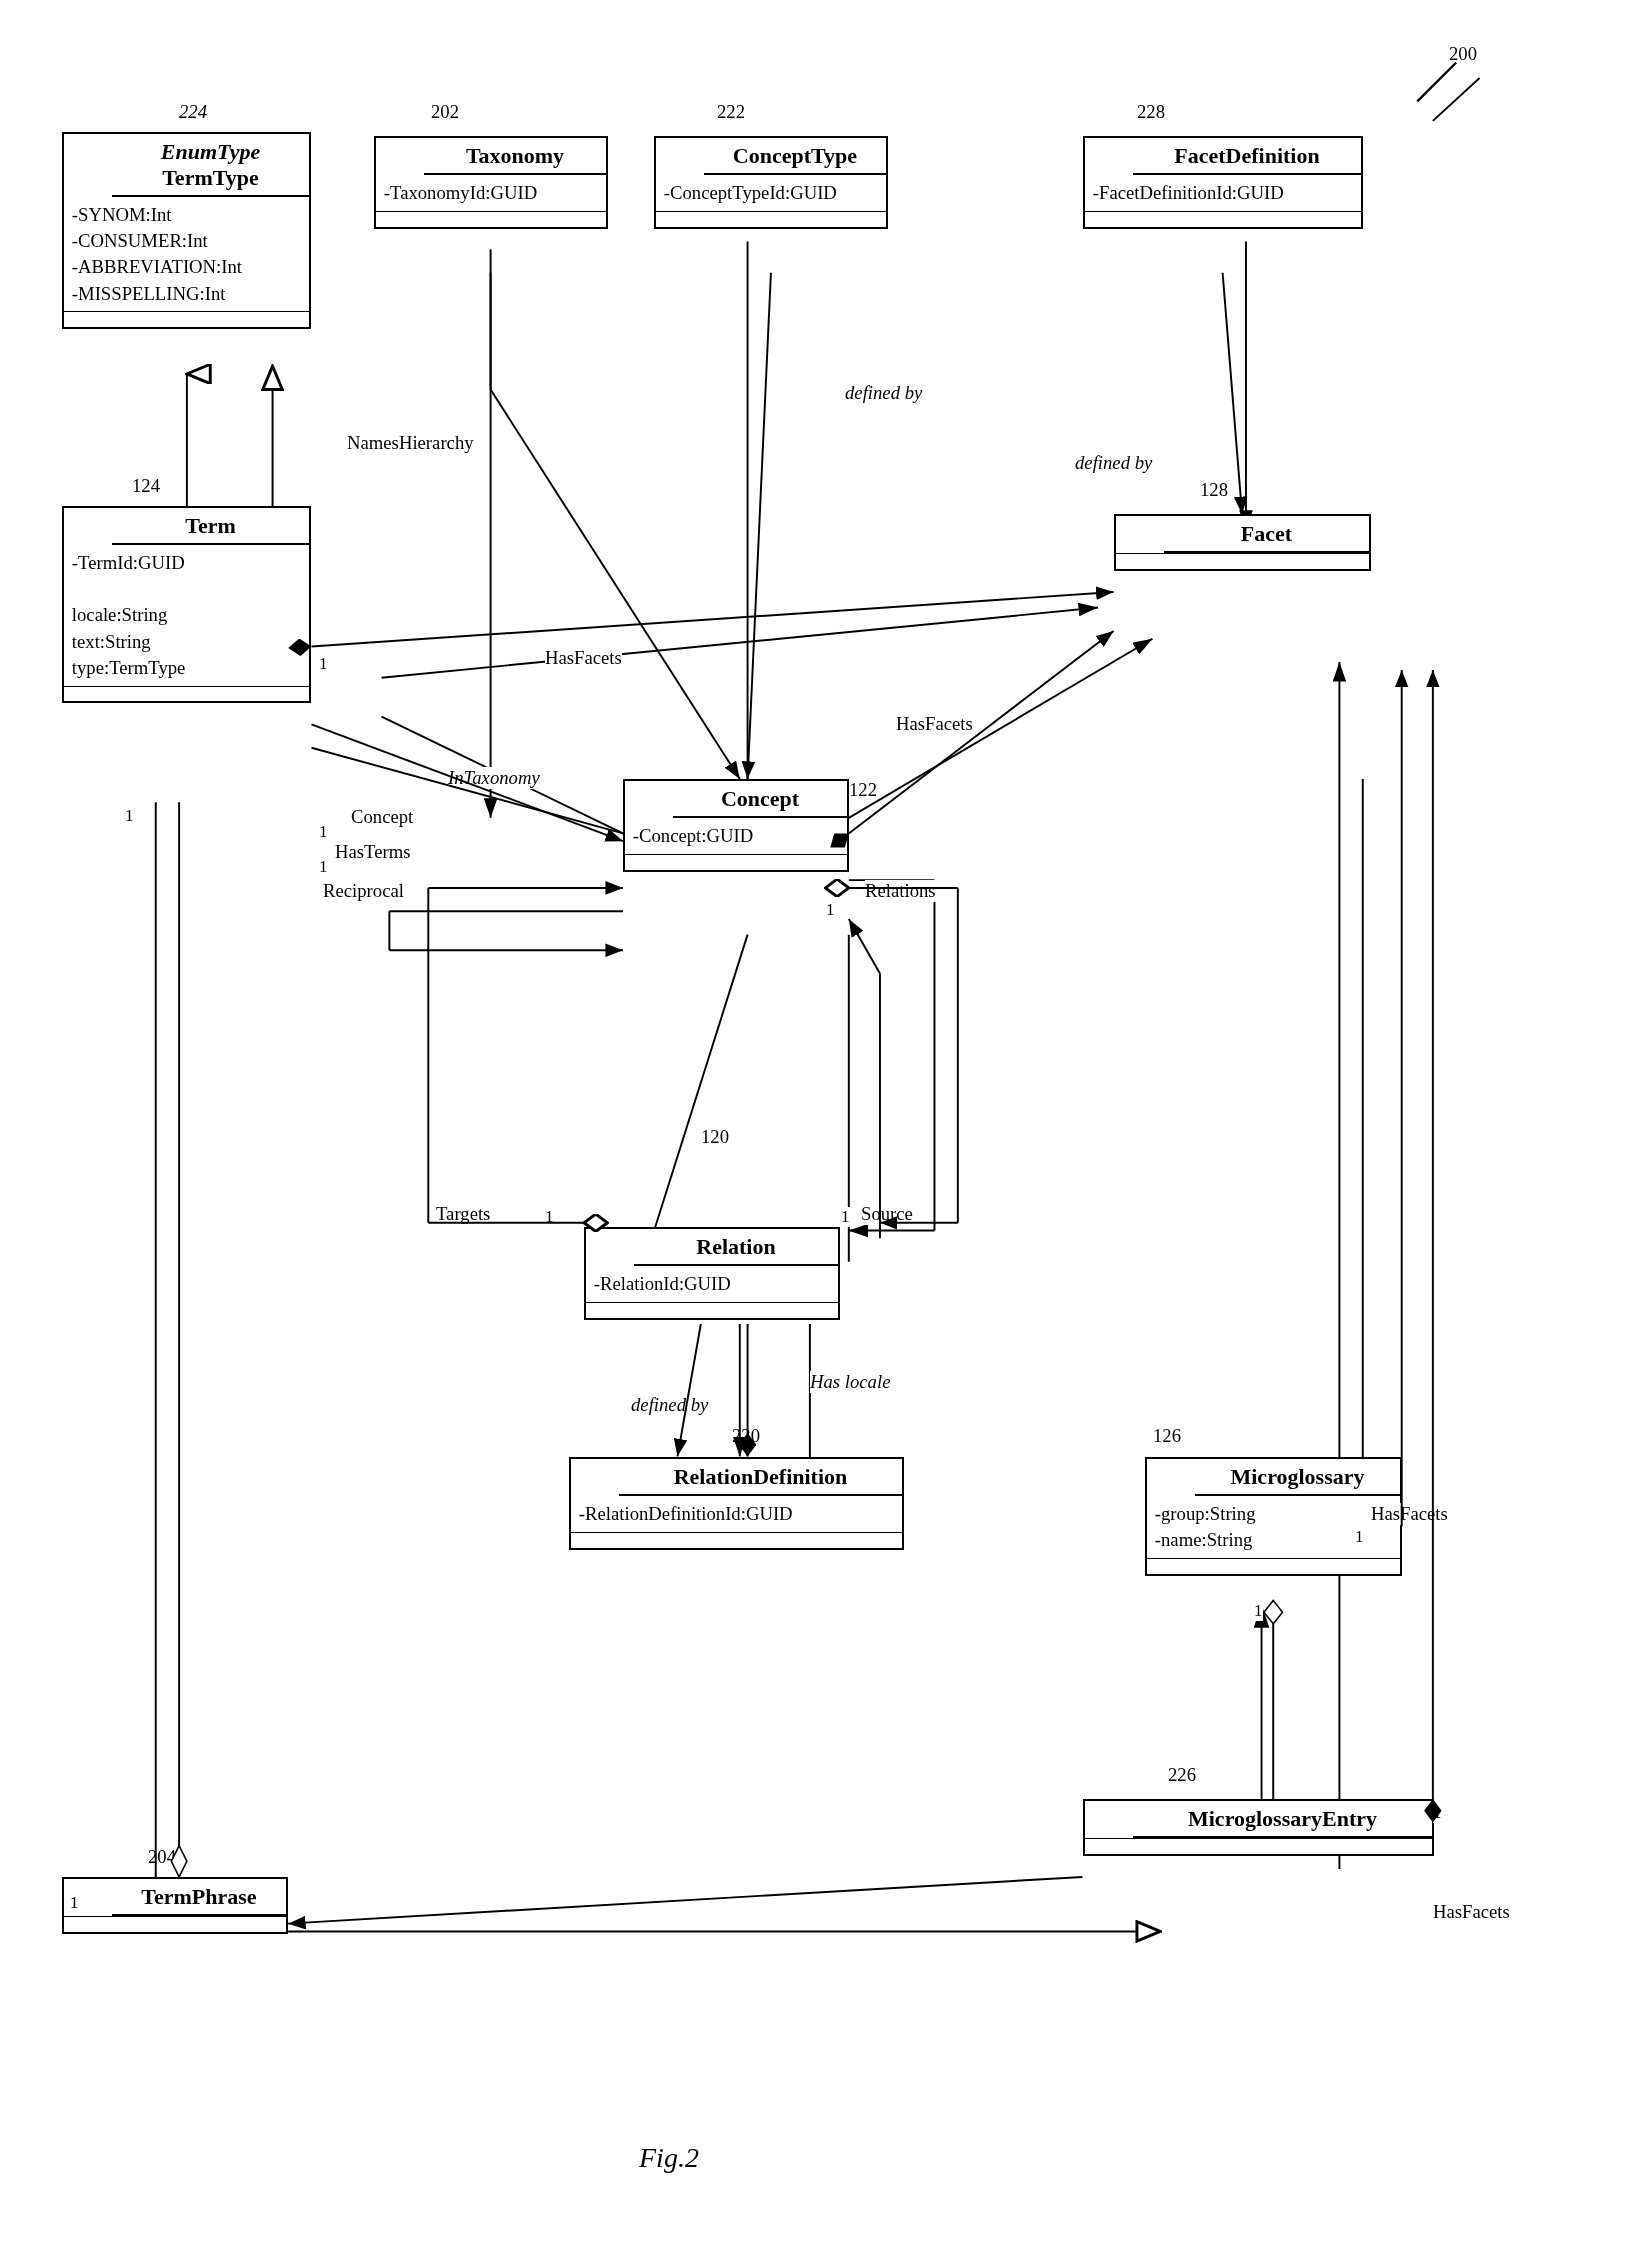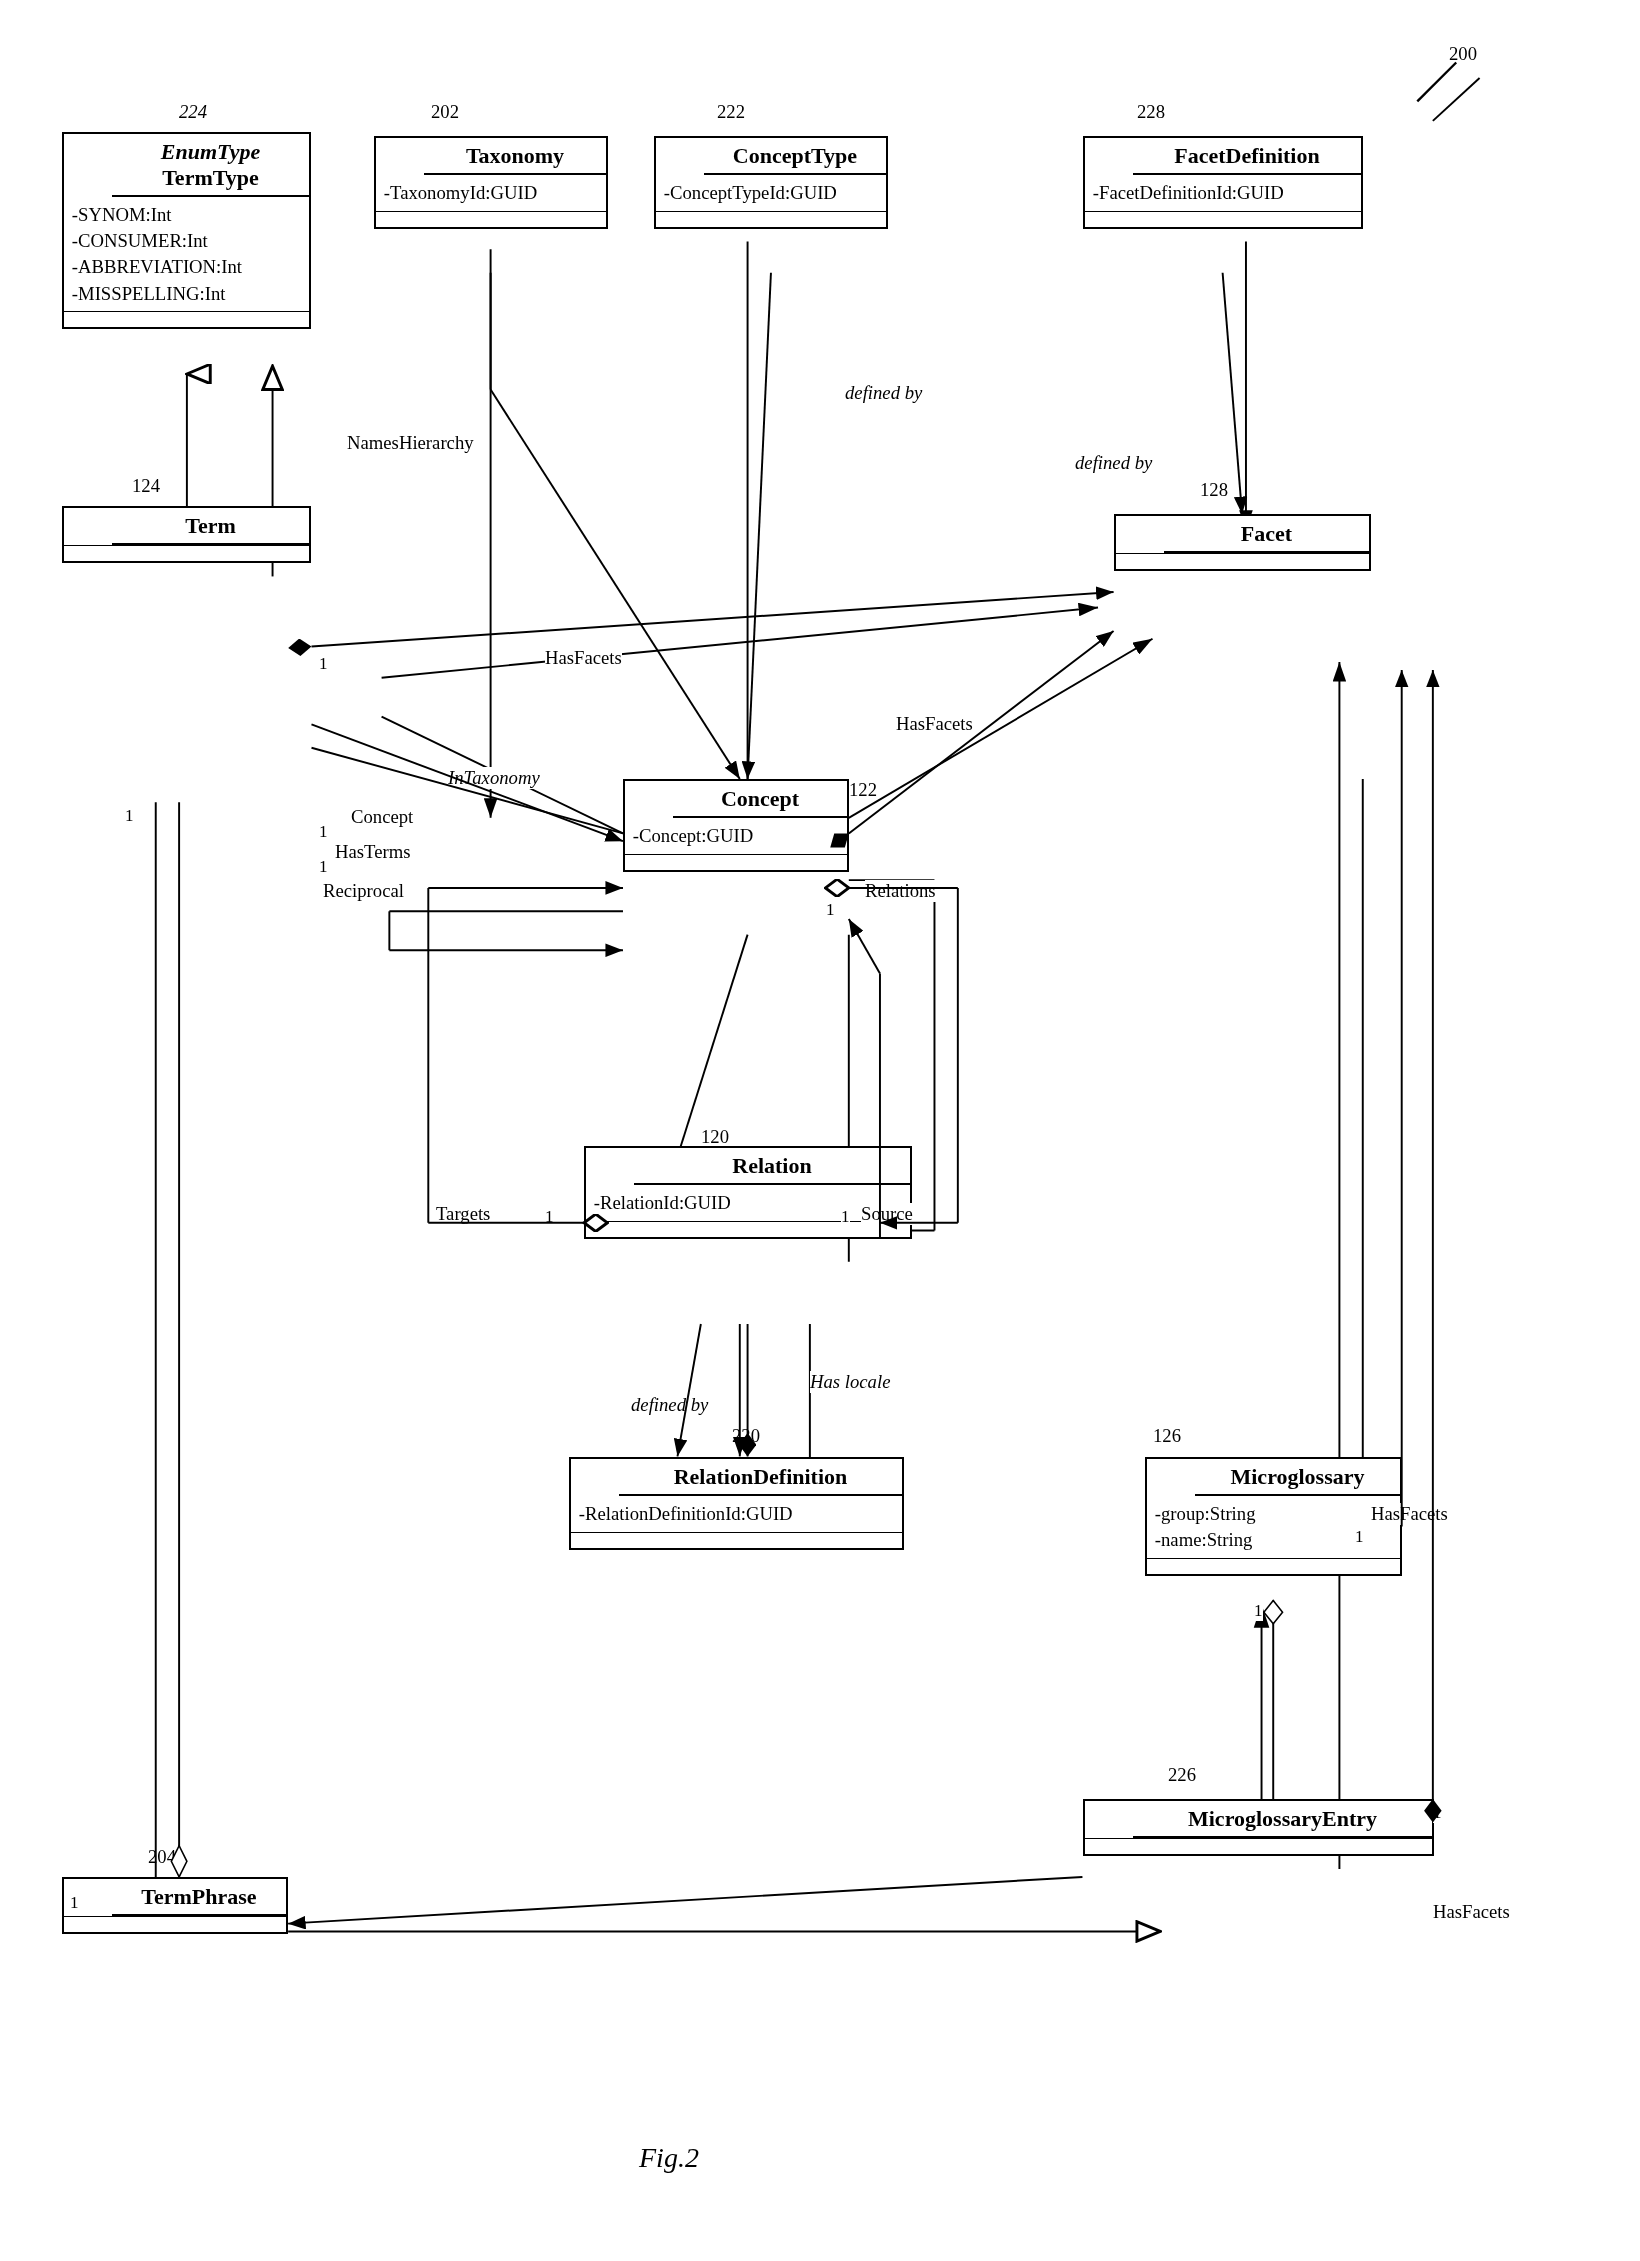--- a/index.html
+++ b/index.html
@@ -183,37 +183,44 @@
   <div class="uml-class" style="left:1083px; top:136px; width:280px;">
     <div class="class-header">FacetDefinition</div>
     <div class="class-attrs">
       <div>-FacetDefinitionId:GUID</div>
     </div>
     <div class="class-section"></div>
   </div>
 
   <div class="uml-class" style="left:62px; top:506px; width:249px;">
     <div class="class-header">Term</div>
+    <div class="class-attrs">
+      <div>-TermId:GUID</div>
+      <div>&nbsp;</div>
+      <div>locale:String</div>
+      <div>text:String</div>
+      <div>type:TermType</div>
+    </div>
     <div class="class-section"></div>
   </div>
 
   <div class="uml-class" style="left:1114px; top:514px; width:257px;">
     <div class="class-header">Facet</div>
     <div class="class-section"></div>
   </div>
 
   <div class="uml-class" style="left:623px; top:779px; width:226px;">
     <div class="class-header">Concept</div>
     <div class="class-attrs">
       <div>-Concept:GUID</div>
     </div>
     <div class="class-section"></div>
   </div>
 
-  <div class="uml-class" style="left:584px; top:1146px; width:328px;">
+  <div class="uml-class" style="left:584px; top:1227px; width:256px;">
     <div class="class-header">Relation</div>
     <div class="class-attrs">
       <div>-RelationId:GUID</div>
     </div>
     <div class="class-section"></div>
   </div>
 
   <div class="uml-class" style="left:569px; top:1457px; width:335px;">
     <div class="class-header">RelationDefinition</div>
     <div class="class-attrs">

